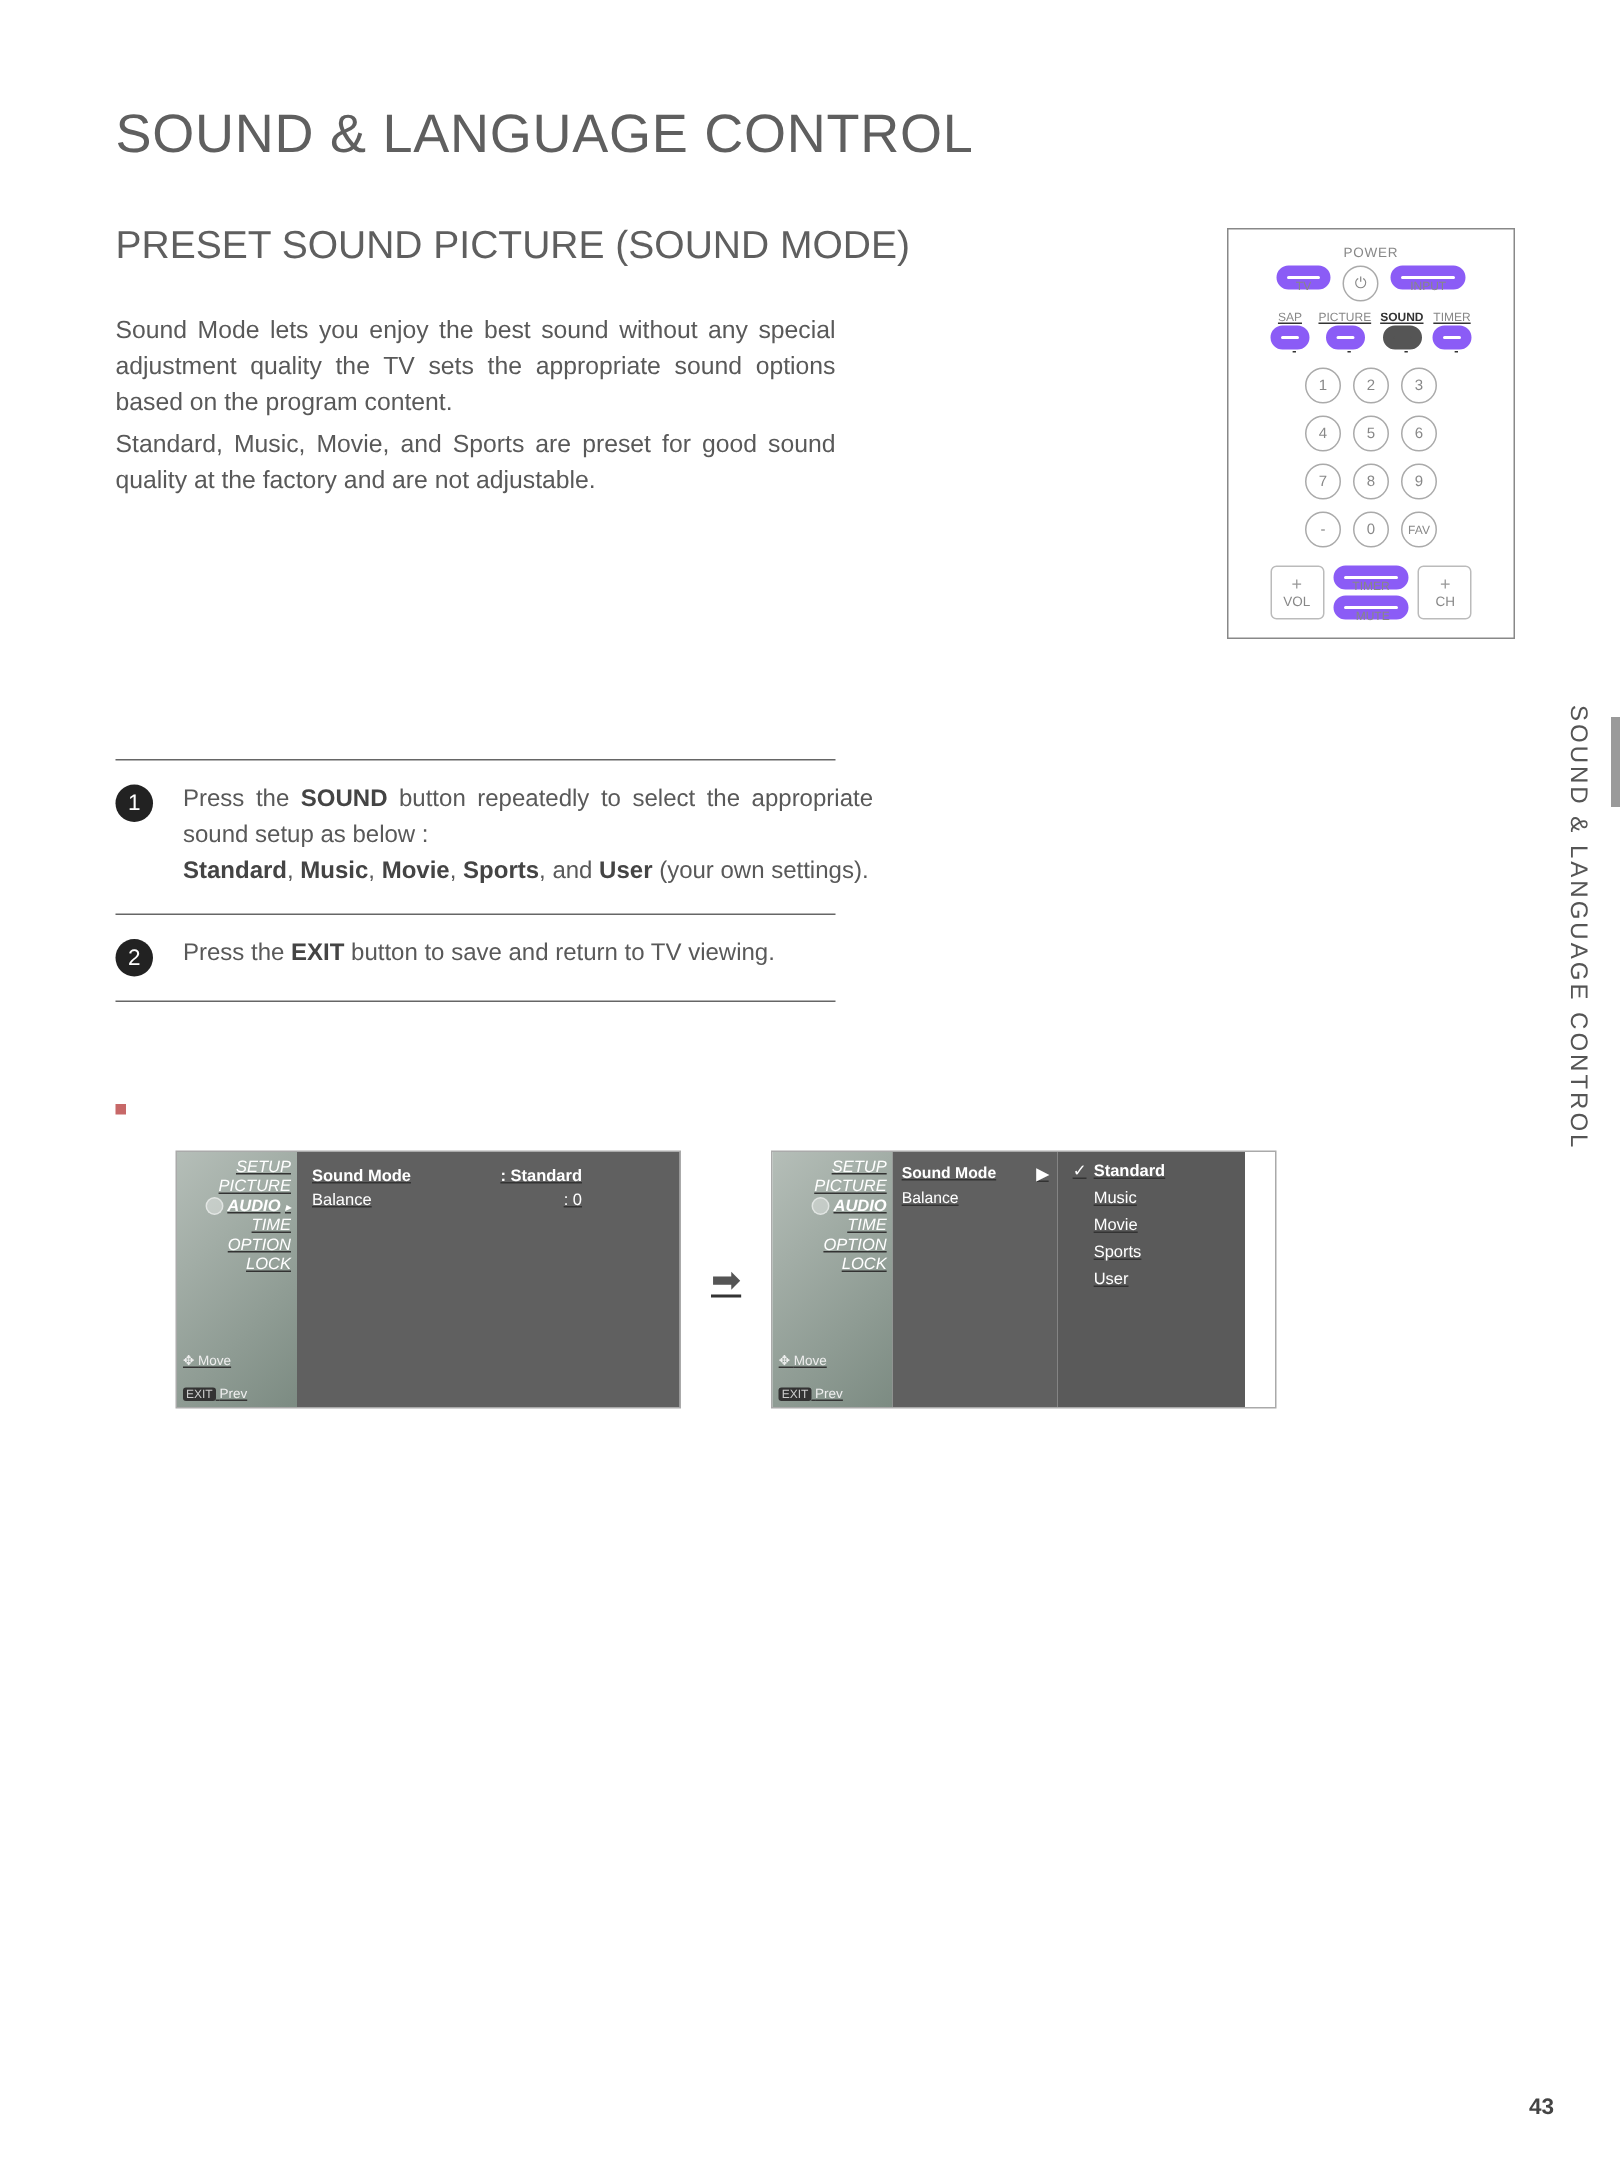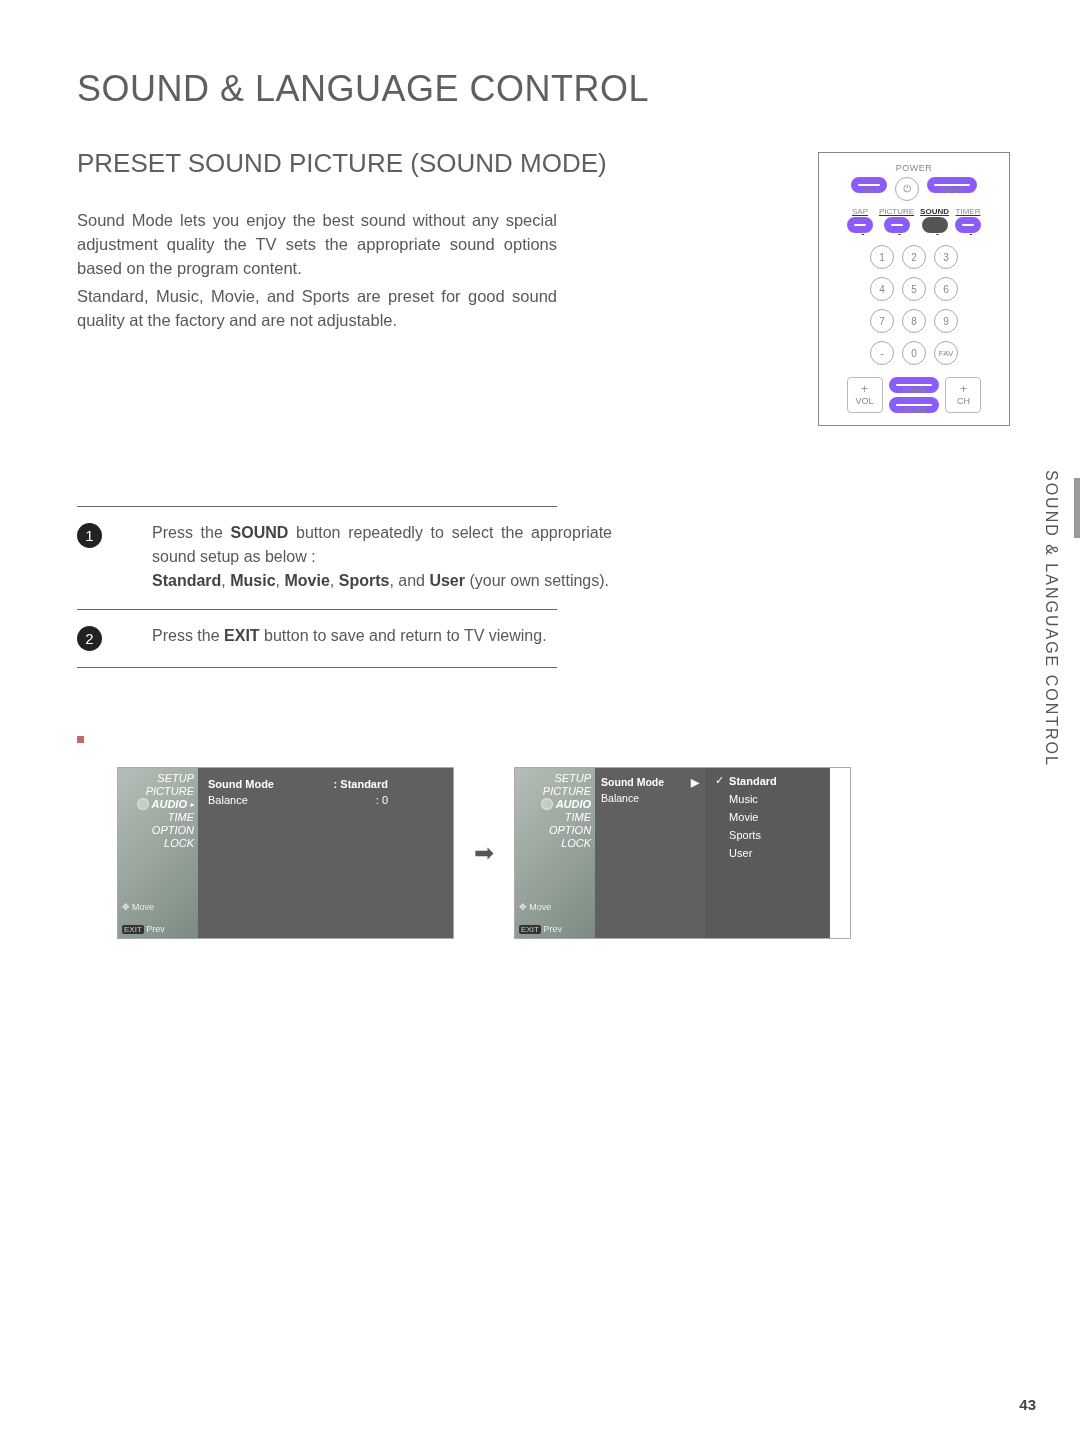--- a/index.html
+++ b/index.html
@@ -147,38 +147,38 @@
     display: flex; align-items: center; justify-content: center;
     flex-shrink: 0;
     margin-top: 2px;
   }
   .step-text {
     font-size: 16px;
     color: #595959;
     line-height: 1.5;
     text-align: justify;
     max-width: 460px;
-    margin-left: 30px;
   }
   .step-text b { font-weight: 700; color: #444; }
   .note-row {
     display: flex;
     align-items: center;
     gap: 6px;
     margin-top: 68px;
     font-size: 16px;
     color: #555;
   }
   .note-row .sq { width: 7px; height: 7px; background: #c76868; }
   .screens {
     display: flex;
     align-items: center;
     gap: 20px;
     margin-top: 24px;
     margin-left: 40px;
+    text-decoration: underline;
   }
   .screen {
     display: flex;
     height: 170px;
     border: 1px solid #aaa;
     font-size: 11px;
     color: #fff;
   }
   .screen .sidebar {
     width: 80px;

